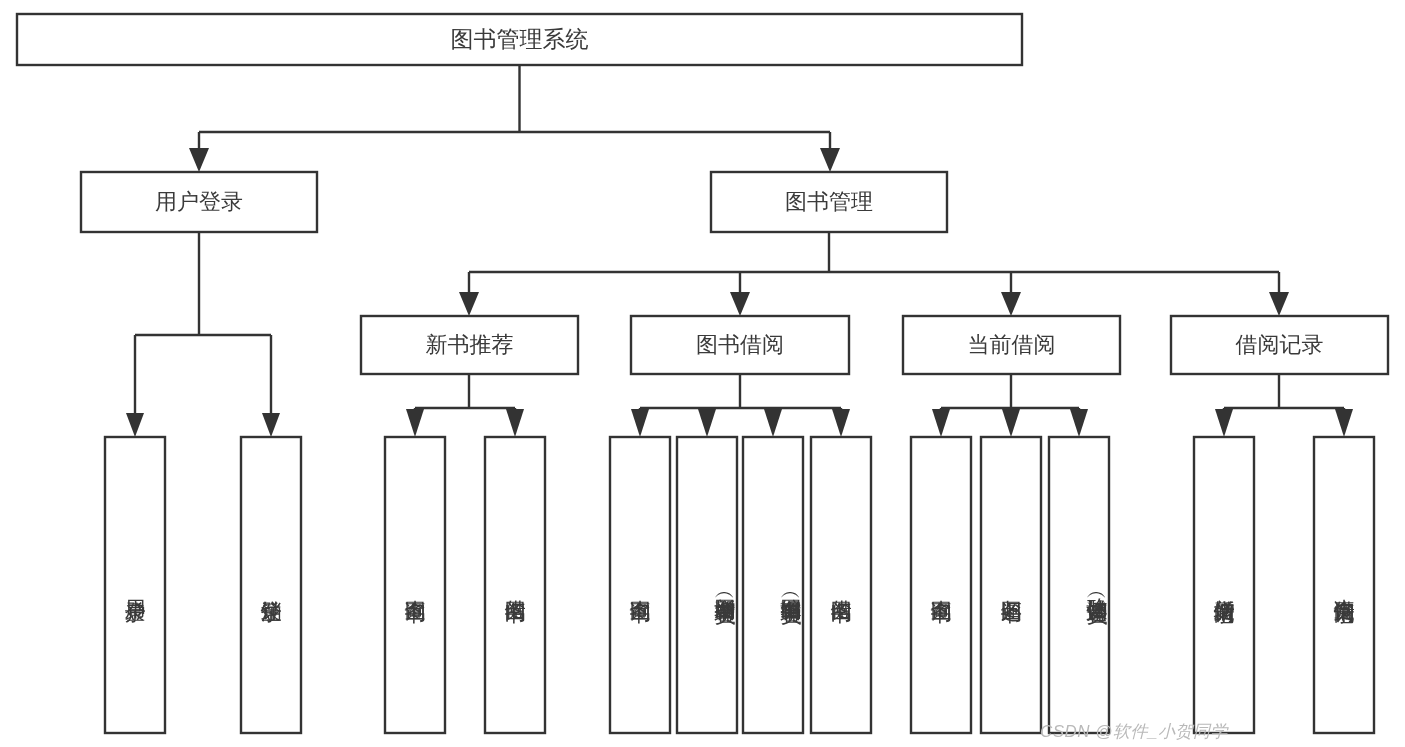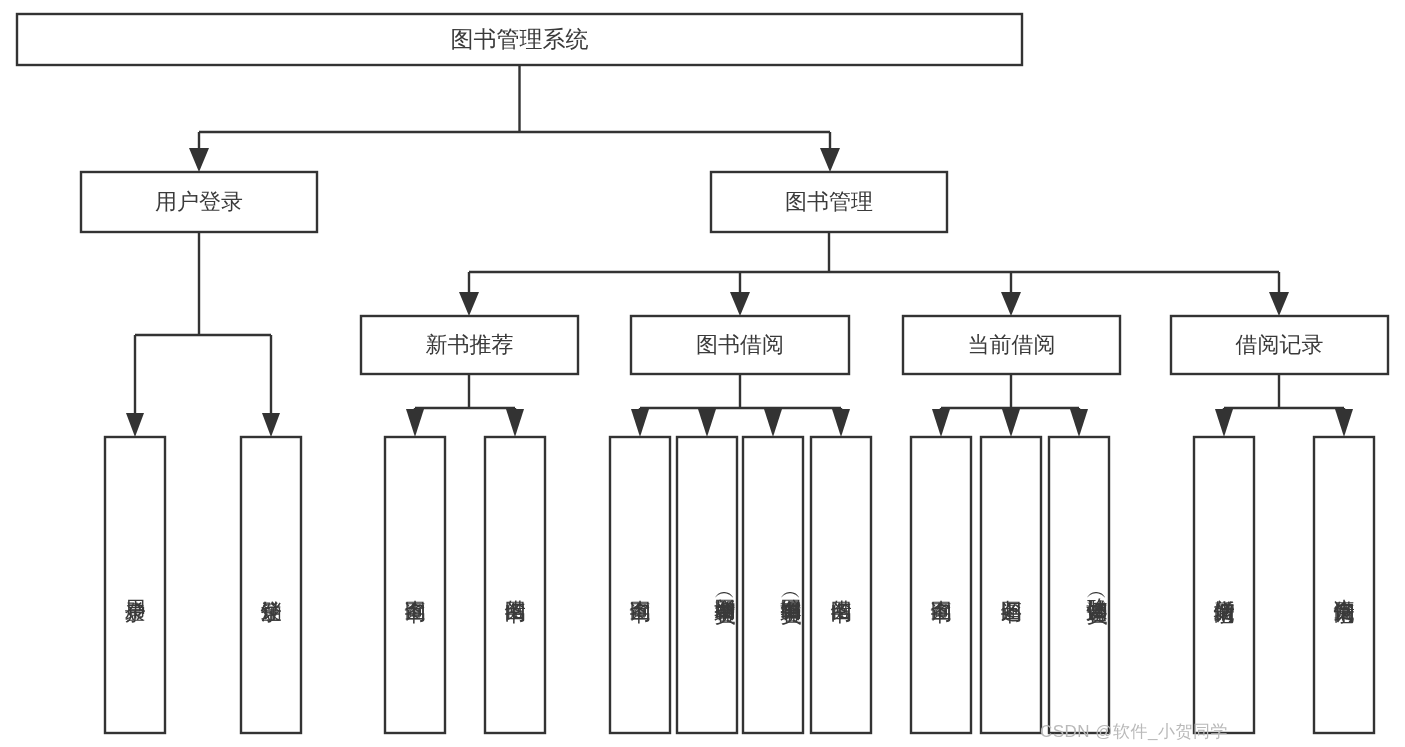--- a/index.html
+++ b/index.html
@@ -69,20 +69,21 @@
   }
   #watermark {
     position: absolute;
     right: 8px;
     bottom: 4px;
     font-family: "Liberation Sans", "DejaVu Sans", sans-serif;
     font-size: 17px;
     color: #b9b9b9;
     letter-spacing: 0.5px;
     white-space: nowrap;
+    font-style: italic;
   }
 </style>
 </head>
 <body>
 
 <div id="diagram-root">
 
   <svg id="tree-svg" viewBox="0 0 1405 747">
 
     <g>

